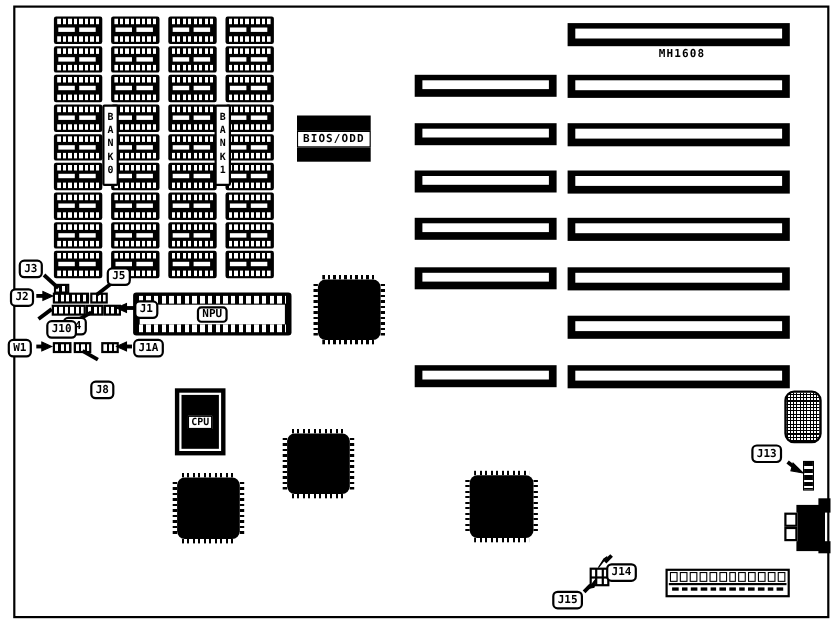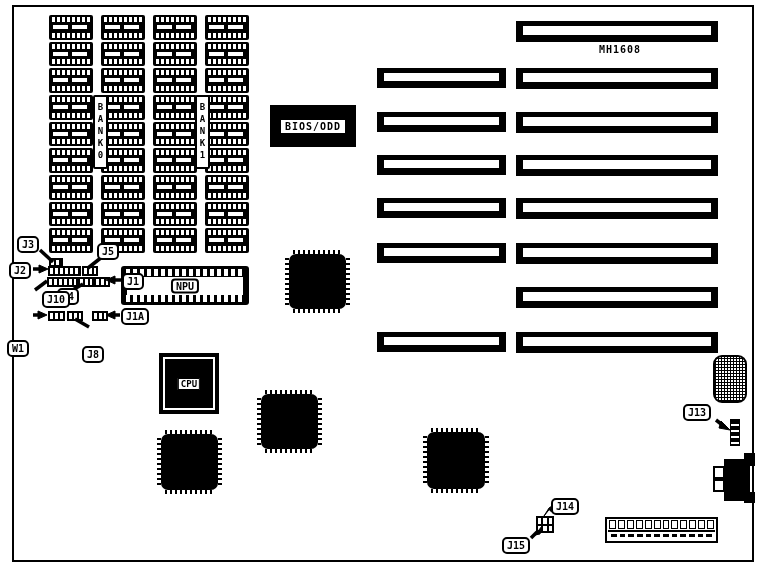--- a/index.html
+++ b/index.html
@@ -23,31 +23,31 @@
   .bank-label{width:11px;background:#fff;border:2px solid #000;border-radius:2px;
      writing-mode:vertical-lr;text-orientation:upright;font-size:9px;font-weight:bold;
      display:flex;align-items:center;justify-content:center;letter-spacing:2px;z-index:5;}
 
   
   .bios-block{background:#000;display:flex;align-items:center;justify-content:center;}
   .bios-label{background:#fff;border:1px solid #000;font-size:10px;font-weight:bold;
      padding:1px 4px;letter-spacing:1px;white-space:nowrap;}
 
   
-  #npu-socket{left:121px;top:266px;width:128px;height:39px;background:#000;border-radius:3px;}
+  #npu-socket{left:121px;top:266px;width:144px;height:39px;background:#000;border-radius:3px;}
   #npu-socket .comb{position:absolute;left:5px;right:5px;height:7px;
      background:repeating-linear-gradient(90deg,#fff 0 4px,#000 4px 7px);}
   #npu-socket .comb.top{top:3px;} #npu-socket .comb.bot{bottom:3px;}
   #npu-cavity{position:absolute;left:6px;right:6px;top:11px;bottom:10px;background:#fff;}
   #npu-label{position:absolute;left:50%;top:50%;transform:translate(-50%,-50%);
      background:#fff;border:2px solid #000;border-radius:4px;font-size:10px;font-weight:bold;
      padding:0 3px;z-index:3;}
 
   
-  #cpu-socket{left:159px;top:353px;width:60px;height:61px;background:#000;}
+  #cpu-socket{left:159px;top:353px;width:46px;height:61px;background:#000;}
   #cpu-ring{position:absolute;inset:4px;background:#fff;}
   #cpu-die{position:absolute;inset:6px;background:#000;}
   #cpu-label{position:absolute;left:50%;top:50%;transform:translate(-50%,-50%);
      background:#fff;border:1px solid #000;font-size:9px;font-weight:bold;padding:0 2px;z-index:3;}
 
   
   .qfp{position:absolute;}
   .qfp .body{position:absolute;inset:4px;background:#000;border-radius:7px;}
   .qfp .ph,.qfp .pv{position:absolute;}
   .qfp .ph{left:8px;right:8px;height:4px;
@@ -323,21 +323,21 @@
         <span class="pt"></span>
         <span class="s1"></span>
         <span class="s2"></span>
         <span class="pb"></span>
       </div>
     </div>
 
   <div class="bank-label abs" style="left:93px;top:95px;height:70px;">BANK0</div>
   <div class="bank-label abs" style="left:195px;top:95px;height:70px;">BANK1</div>
 
-  <div class="bios-block abs" style="left:270px;top:105px;width:86px;height:42px;">
+  <div class="bios-block abs" style="left:270px;top:105px;width:67px;height:42px;">
     <span class="bios-label">BIOS/ODD</span>
   </div>
 
   <div id="npu-socket" class="abs">
     <span class="comb top"></span>
     <span id="npu-cavity"></span>
     <span class="comb bot"></span>
     <span id="npu-label">NPU</span>
   </div>
 
@@ -523,20 +523,20 @@
         <polygon points="535,535 542,526 540,534" stroke-width="1"></polygon>
     </g>
   </svg>
 
   <div class="callout" style="left:17px;top:236px;">J3</div>
   <div class="callout" style="left:9px;top:262px;">J2</div>
   <div class="callout" style="left:97px;top:243px;">J5</div>
   <div class="callout" style="left:19px;top:288px;margin-left:38px;">J4</div>
   <div class="callout" style="left:42px;top:291px;">J10</div>
   <div class="callout" style="left:122px;top:273px;">J1</div>
-  <div class="callout" style="left:7px;top:308px;margin-top:32px;">W1</div>
+  <div class="callout" style="left:7px;top:308px;">W1</div>
   <div class="callout" style="left:82px;top:326px;margin-top:20px;">J8</div>
   <div class="callout" style="left:121px;top:308px;">J1A</div>
   <div class="callout" style="left:683px;top:404px;">J13</div>
-  <div class="callout" style="left:551px;top:498px;">J14</div>
+  <div class="callout" style="left:551px;top:512px;">J14</div>
   <div class="callout" style="left:502px;top:537px;">J15</div>
 
 </div>
 
 </body></html>

